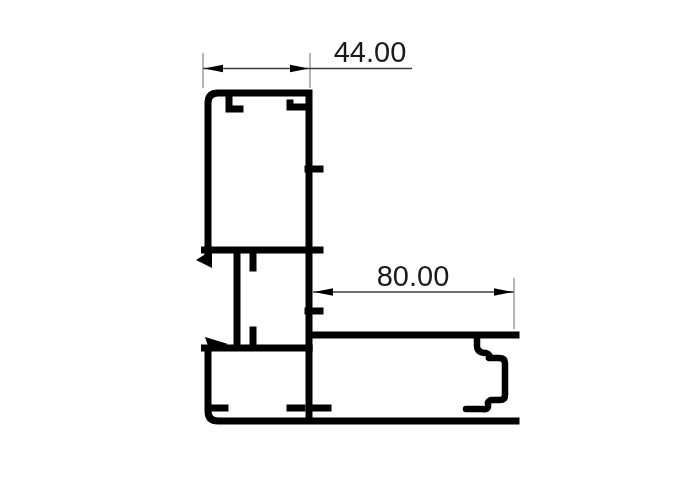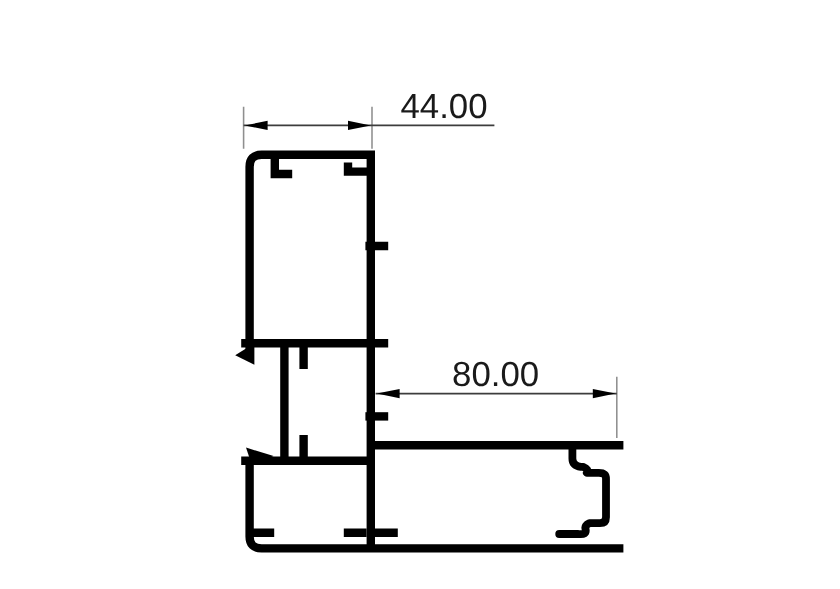--- a/index.html
+++ b/index.html
@@ -9,21 +9,20 @@
     width: 700px;
     height: 491px;
     overflow: hidden;
     font-family: "Liberation Sans", sans-serif;
   }
   .canvas {
     position: relative;
     width: 700px;
     height: 379px;
     background: #ffffff;
-    margin-top: 36px;
   }
   svg { display: block; }
   .dim-text {
     font-family: "Liberation Sans", sans-serif;
     font-size: 29px;
     letter-spacing: 0px;
   }
 </style>
 </head>
 <body>

